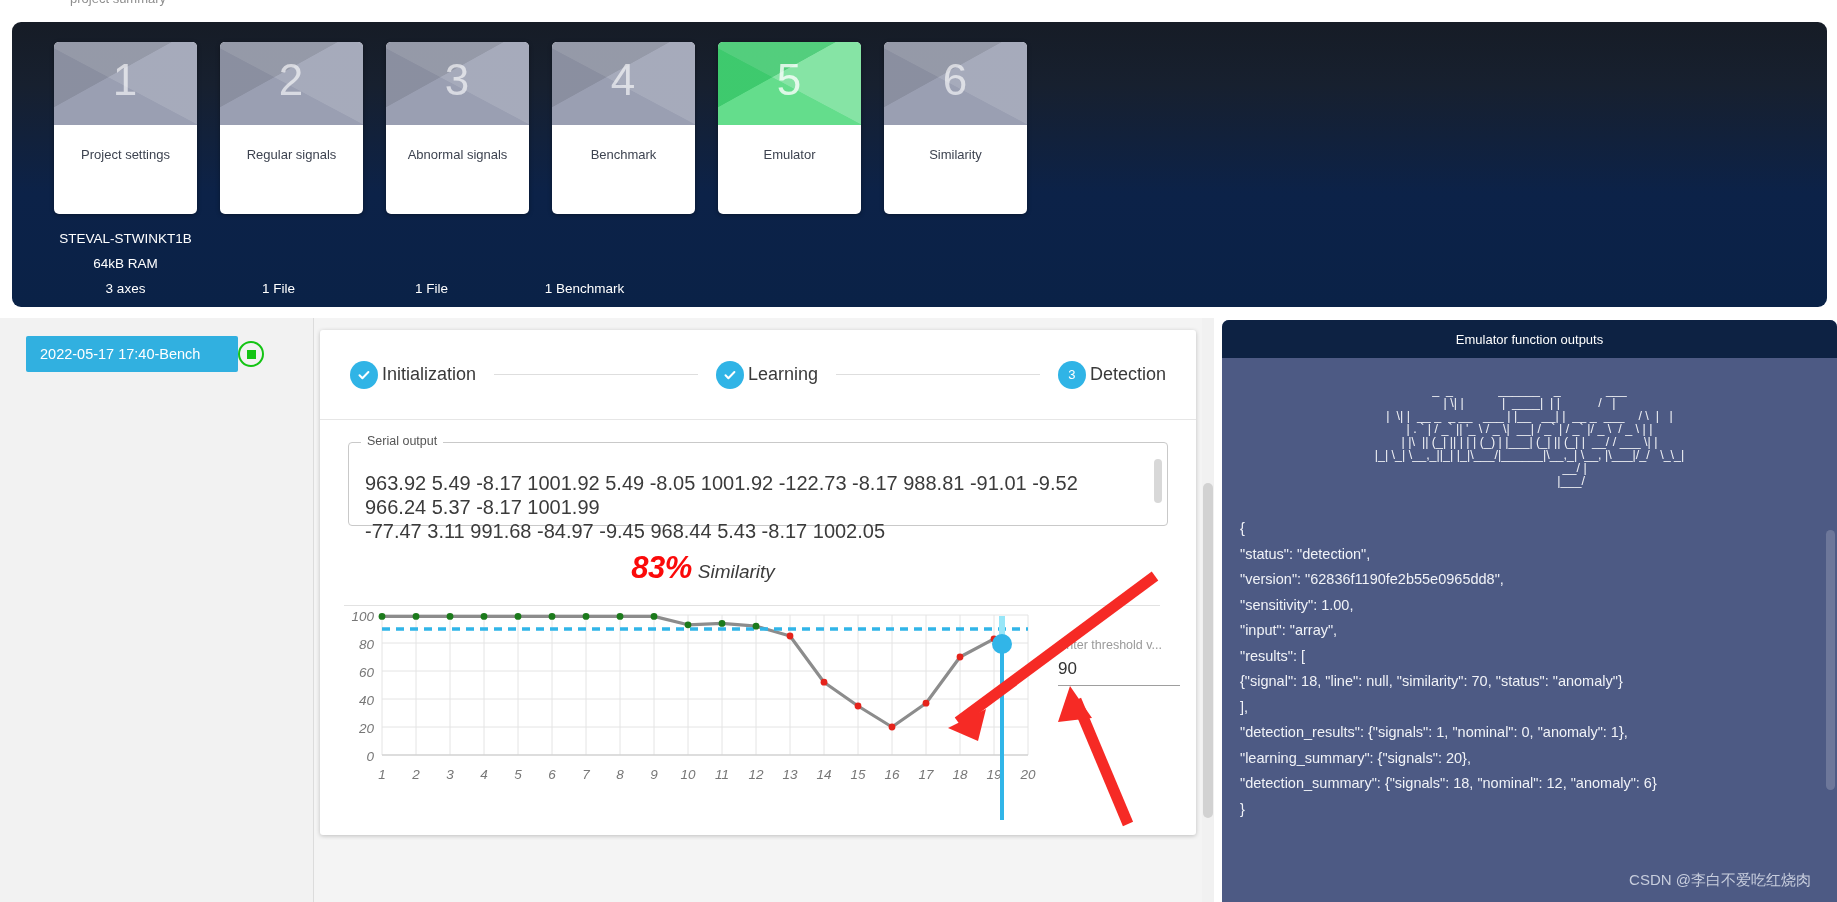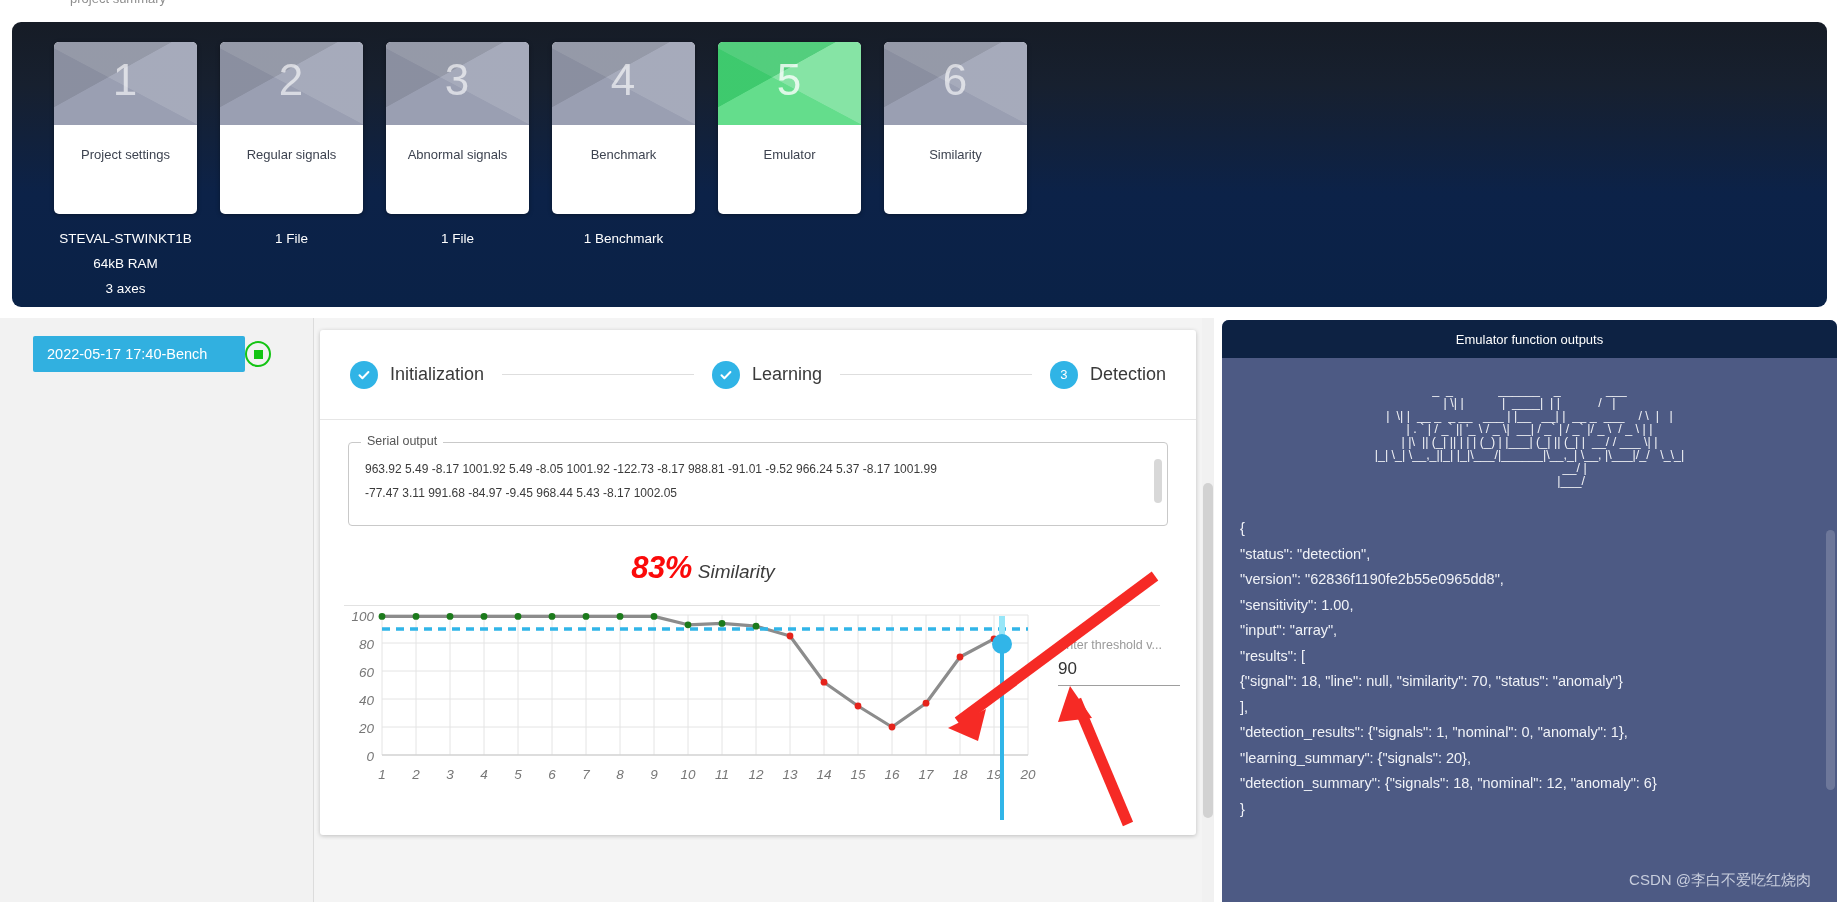--- a/index.html
+++ b/index.html
@@ -49,36 +49,36 @@
     color: rgba(255,255,255,0.62);
     letter-spacing: 1px;
     z-index: 3;
   }
   .card.active .card-num { color: rgba(255,255,255,0.78); }
   .card-label {
     flex: 1; display: flex; align-items: flex-start; justify-content: center;
     padding-top: 22px;
     font-size: 13px; color: #3d4350;
   }
-  .card-subs { position: absolute; left: 42px; top: 204px; display: flex; gap: 23px; }
+  .card-subs { position: absolute; left: 42px; top: 204px; display: flex; gap: 10px; align-items: flex-end; }
   .card-sub {
     width: 143px; text-align: center; color: #fff;
     font-size: 13.5px; line-height: 25px;
   }
   .card-sub div { white-space: nowrap; }
 
   
   .leftrail {
     position: absolute; left: 0; top: 318px;
     width: 314px; height: 584px;
     background: #f2f2f2;
     border-right: 1px solid #dcdcdc;
   }
   .bench-row {
-    position: absolute; left: 33px; top: 18px;
+    position: absolute; left: 26px; top: 18px;
     display: flex; align-items: center; 
   }
   .bench-chip {
     width: 212px; height: 36px;
     background: #31b0e0; color: #fff;
     display: flex; align-items: center;
     padding-left: 14px;
     font-size: 14.5px;
     border-radius: 2px;
   }
@@ -111,46 +111,46 @@
     box-shadow: 0 1px 4px rgba(0,0,0,.22);
     border-radius: 3px;
   }
 
   
   .stepper {
     height: 90px; display: flex; align-items: center;
     padding: 0 30px;
     border-bottom: 1px solid #e6e6e6;
   }
-  .step { display: flex; align-items: center; gap: 12px; }
+  .step { display: flex; align-items: center; gap: 4px; }
   .step-circle {
     width: 28px; height: 28px; border-radius: 50%;
     background: #30b4e6; color: #fff;
     display: flex; align-items: center; justify-content: center;
     font-size: 13px;
   }
   .step-circle svg { display: block; }
   .step-label { font-size: 18px; color: #3a3a3a; }
   .step-line { flex: 1; height: 1px; background: #dedede; margin: 0 18px; }
 
   
   .serial-wrap { padding: 22px 28px 0 28px; }
   .fieldset {
     position: relative;
     border: 1px solid #c9c9c9; border-radius: 4px;
     height: 84px;
-    padding: 14px 16px;
+    padding: 28px 16px;
   }
   .fieldset legend {
     position: absolute; left: 12px; top: -9px;
     background: #fff; padding: 0 6px;
     font-size: 12.5px; color: #555;
   }
   .serial-text {
-    font-size: 12px; color: #3b3b3b; line-height: 24px;
+    font-size: 20px; color: #3b3b3b; line-height: 24px;
     padding-right: 16px;
   }
   .serial-bar {
     position: absolute; right: 5px; top: 16px;
     width: 8px; height: 44px; background: #d8d8d8; border-radius: 4px;
   }
 
   
   .chartblock { position: relative; padding: 26px 0 40px 0; font-style: italic; }
   .sim-title {

